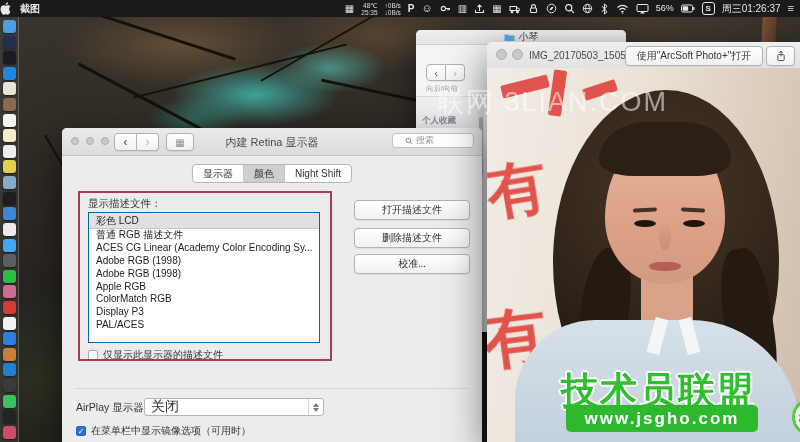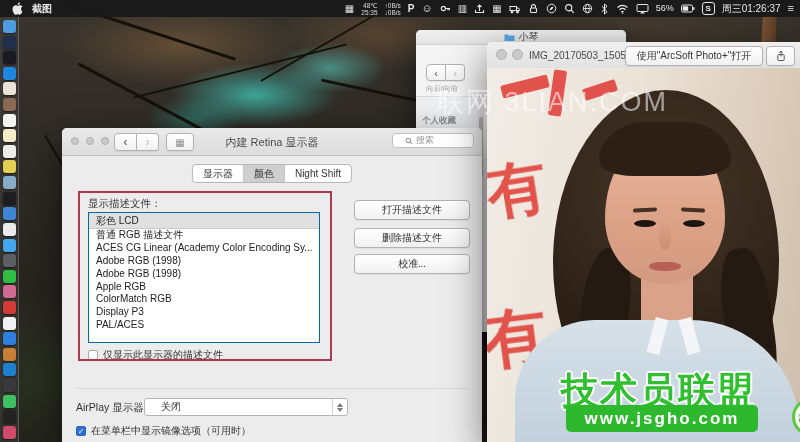--- a/index.html
+++ b/index.html
@@ -16,21 +16,21 @@
       radial-gradient(ellipse 140px 50px at 380px 35px, rgba(115,85,55,.5), transparent 75%),
       radial-gradient(ellipse 260px 70px at 640px 25px, rgba(95,75,58,.4), transparent 75%),
       radial-gradient(ellipse 120px 120px at 40px 380px, rgba(52,66,38,.5), transparent 75%),
       linear-gradient(175deg,#3a352e 0%,#2f2b25 30%,#272420 60%,#1d1b17 100%);}
   .branch{position:absolute;background:#141109;border-radius:2px;}
   .trunk{position:absolute;left:762px;top:14px;width:14px;height:34px;background:linear-gradient(90deg,#7a5336,#5c3d26);transform:rotate(3deg);}
 
   
   .menubar{position:absolute;left:0;top:0;width:800px;height:17px;z-index:70;
     background:rgba(24,24,26,.94);display:flex;align-items:center;color:#e8e8e8;font-size:9px;}
-  .mb-left{display:flex;align-items:flex-start;gap:9px;padding-left:12px;}
+  .mb-left{display:flex;align-items:flex-start;gap:9px;padding-left:0;}
   .mb-app{font-weight:bold;font-size:10px;}
   .mb-right{margin-left:auto;display:flex;align-items:center;gap:7px;padding-right:6px;}
   .mb-ic{display:flex;align-items:center;justify-content:center;line-height:1;}
   .mb-glyph{font-size:10px;}
   .stack{display:flex;flex-direction:column;align-items:flex-end;font-size:6.5px;line-height:7px;color:#ddd;}
   .s-box{width:11px;height:11px;border:1px solid #e8e8e8;border-radius:3px;font-size:8px;font-weight:bold;
     display:flex;align-items:center;justify-content:center;}
   .clock{font-size:10px;white-space:nowrap;}
   .mb-right svg{display:block;}
 
@@ -85,22 +85,22 @@
   .pr-label{position:absolute;left:26px;top:69px;font-size:10.5px;}
   .pr-list{position:absolute;left:26px;top:84px;width:232px;height:131px;background:#fff;border:1px solid #0369a1;box-sizing:border-box;overflow:hidden;}
   .pr-listhead{height:15px;line-height:15px;background:#e0e0e0;border-bottom:1px solid #c9c9c9;padding-left:7px;font-size:10px;color:#222;}
   .profile-row{height:12.9px;line-height:12.9px;padding-left:7px;font-size:10px;color:#222;white-space:nowrap;overflow:hidden;}
   .pr-check{position:absolute;left:26px;top:220px;display:flex;align-items:center;gap:5px;}
   .cb{width:10px;height:10px;border:1px solid #ababab;border-radius:2px;background:#fff;box-sizing:border-box;}
   .cb.checked{background:#2e6fd6;border-color:#2a62bd;color:#fff;font-size:8px;display:flex;align-items:center;justify-content:center;}
   .pr-btn{position:absolute;left:292px;width:114px;height:18px;font-size:10px;font-family:Liberation Serif, serif;}
   .pr-sep{position:absolute;left:14px;right:14px;top:260px;border-top:1px solid #d6d6d6;}
   .pr-airplay-label{position:absolute;left:14px;top:273px;font-size:10.5px;}
-  .pr-select{position:absolute;left:82px;top:270px;width:204px;height:18px;background:#fff;border:1px solid #b5b5b5;border-radius:3px;
-    display:flex;align-items:center;box-sizing:border-box;padding-left:16px;font-size:10px;}
+  .pr-select{position:absolute;left:82px;top:270px;width:180px;height:18px;background:#fff;border:1px solid #b5b5b5;border-radius:3px;
+    display:flex;align-items:center;box-sizing:border-box;padding-left:6px;font-size:14px;}
   .pr-stepper{margin-left:auto;width:14px;height:100%;border-left:1px solid #d0d0d0;display:flex;flex-direction:column;align-items:center;justify-content:center;gap:1px;}
   .tri-up{width:0;height:0;border-left:3px solid transparent;border-right:3px solid transparent;border-bottom:4px solid #7a7a7a;}
   .tri-dn{width:0;height:0;border-left:3px solid transparent;border-right:3px solid transparent;border-top:4px solid #7a7a7a;}
   .pr-mirror{position:absolute;left:14px;top:296px;display:flex;align-items:center;gap:5px;}
 
   
   .photo-win{position:absolute;left:487px;top:42px;width:313px;height:400px;z-index:30;border-radius:5px 0 0 0;
     background:#ececec;box-shadow:0 14px 40px rgba(0,0,0,.55);overflow:hidden;}
   .ph-titlebar{height:26px;background:linear-gradient(#efefef,#e2e2e2);border-bottom:1px solid #c6c6c6;position:relative;}
   .ph-circle{position:absolute;top:7px;width:11px;height:11px;border-radius:50%;background:#c9c9c9;border:1px solid #b0b0b0;box-sizing:border-box;}

